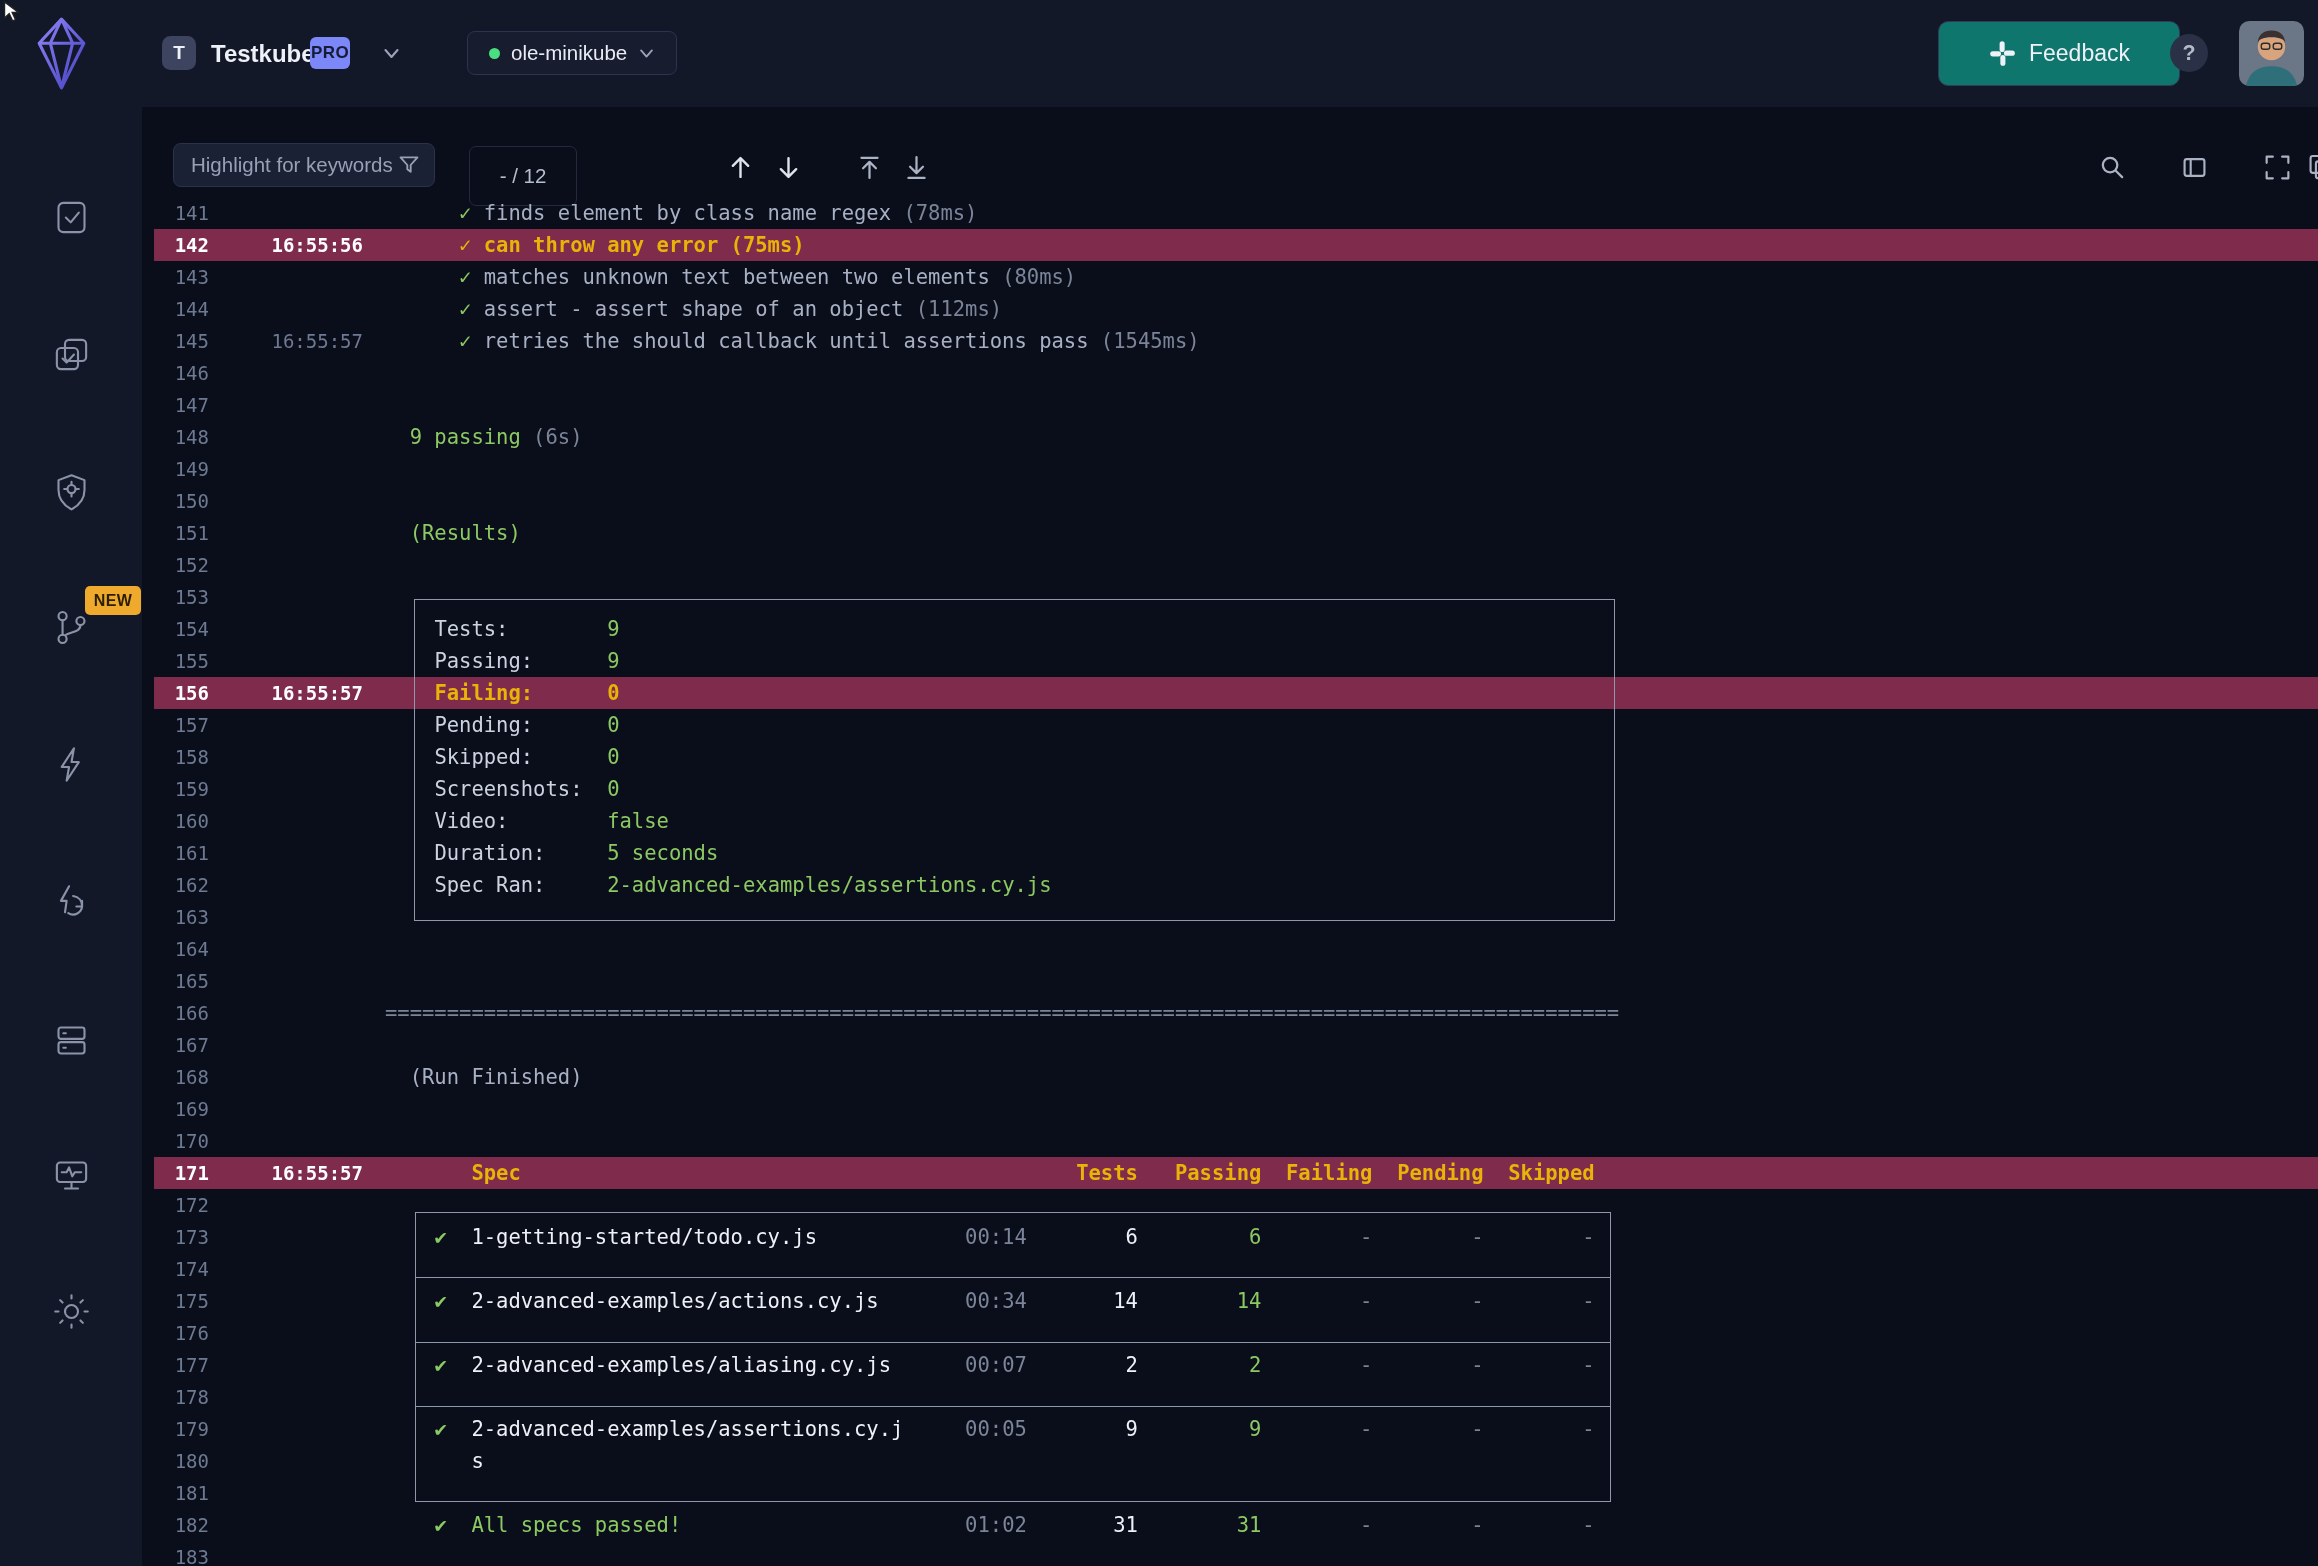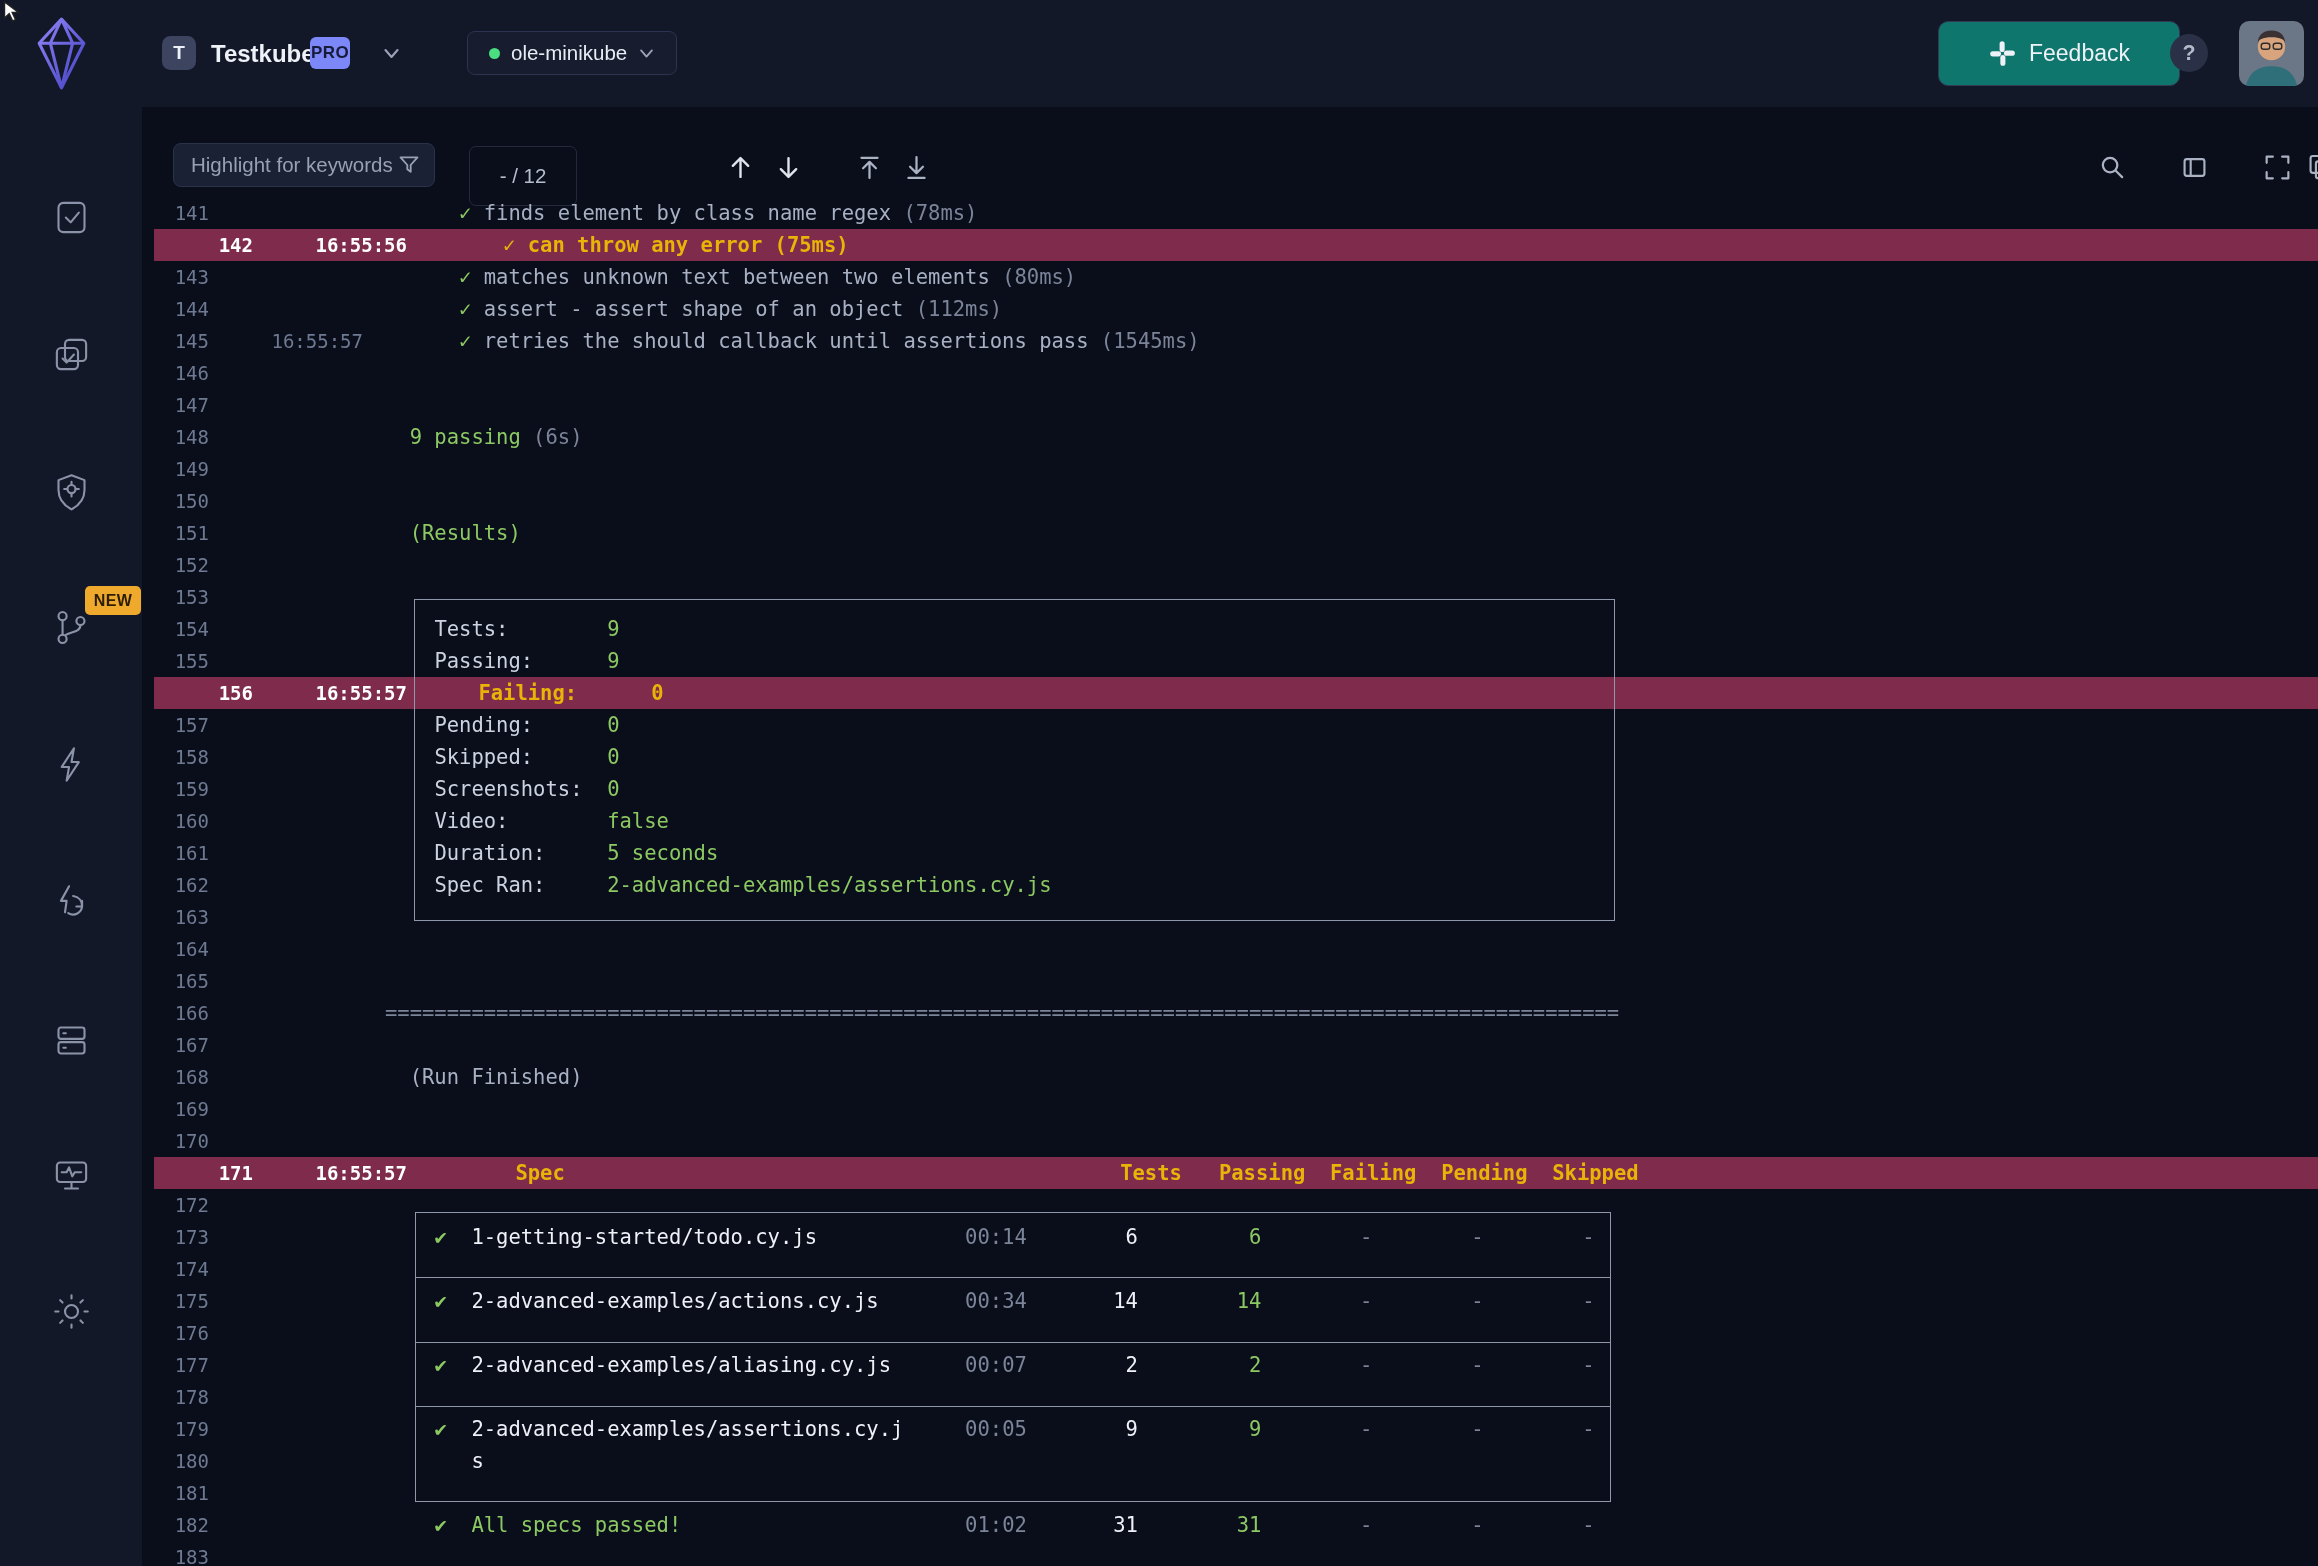--- a/index.html
+++ b/index.html
@@ -48,21 +48,21 @@
   .counter { position:absolute; left:327px; top:39px; width:108px; height:60px; border:1.7px solid #232a3e;
              border-radius:6.8px; display:flex; align-items:center; justify-content:center;
              color:#b6bdcd; font-size:20.5px; }
   .tbtn { position:absolute; top:40px; width:41px; height:41px; display:flex; align-items:center; justify-content:center; }
   .tbtn svg { stroke:#aab2c4; fill:none; stroke-width:2.8; stroke-linecap:round; stroke-linejoin:round; }
   .tbtn.bright svg { stroke:#dfe3ec; }
 
   
   .log-pane { position:absolute; left:0; top:90px; right:0; bottom:0; overflow:hidden; }
   .lrow { height:32px; display:flex; align-items:center; margin-left:12px; }
-  .lrow.hl { background:#7e2b4c;padding-left:44px; }
+  .lrow.hl { background:#7e2b4c; }
   .lnum { flex:0 0 55px; text-align:right; font:19px/32px "DejaVu Sans Mono", monospace; color:#6e7992; }
   .lts  { flex:0 0 154px; text-align:right; font:19px/32px "DejaVu Sans Mono", monospace; color:#6e7992; }
   .lct  { margin:0 0 0 22px; font:20.5px/32px "DejaVu Sans Mono", monospace; color:#a8b0c4; white-space:pre; }
   .hl .lnum, .hl .lts { color:#ffffff; font-weight:700; }
   .k-g { color:#8cc963; } .k-d { color:#7b8499; } .k-t { color:#a8b0c4; }
   .k-w { color:#eef1f7; } .k-l { color:#ccd3e0; } .k-hw { color:#eab308; font-weight:700; }
 
   .obox { position:absolute; border:1.7px solid #8f97ab; pointer-events:none; z-index:3; }
   .obox .sep { position:absolute; left:0; right:0; height:0; border-top:1.7px solid #8f97ab; }
 

